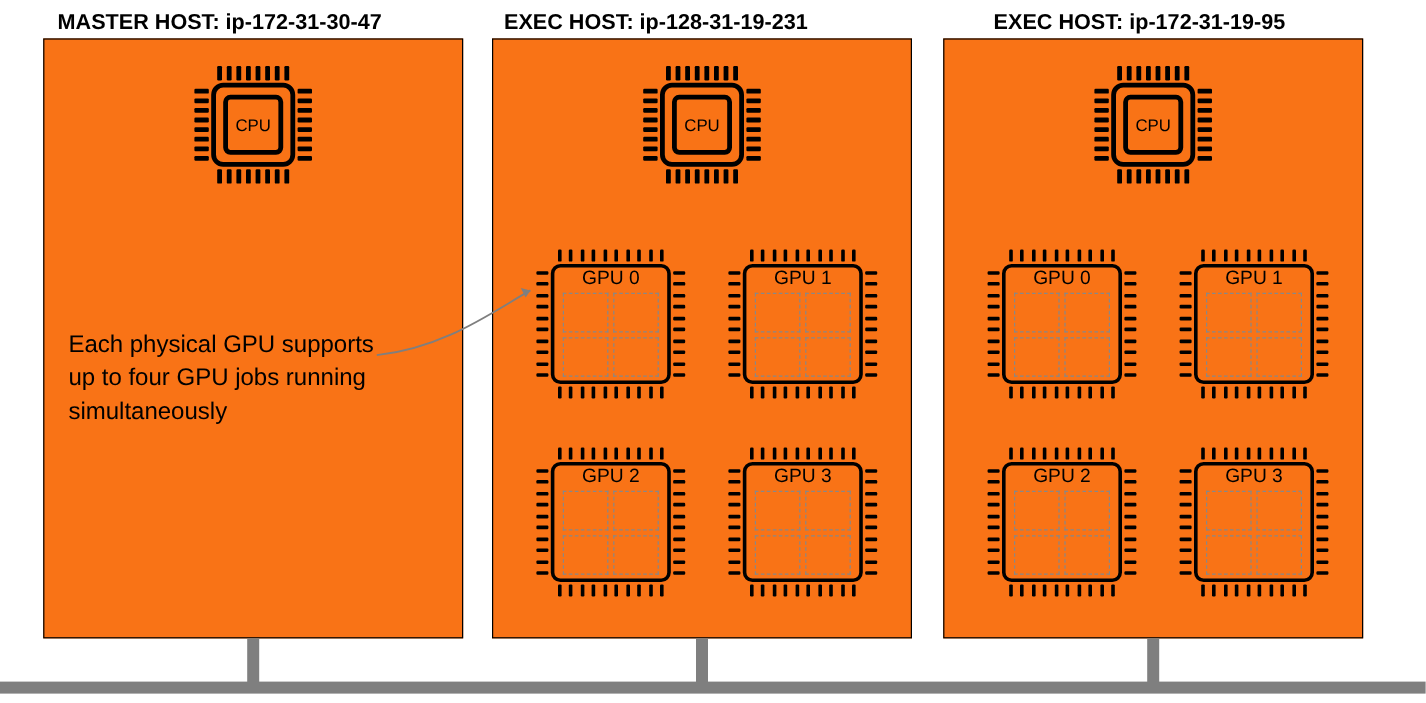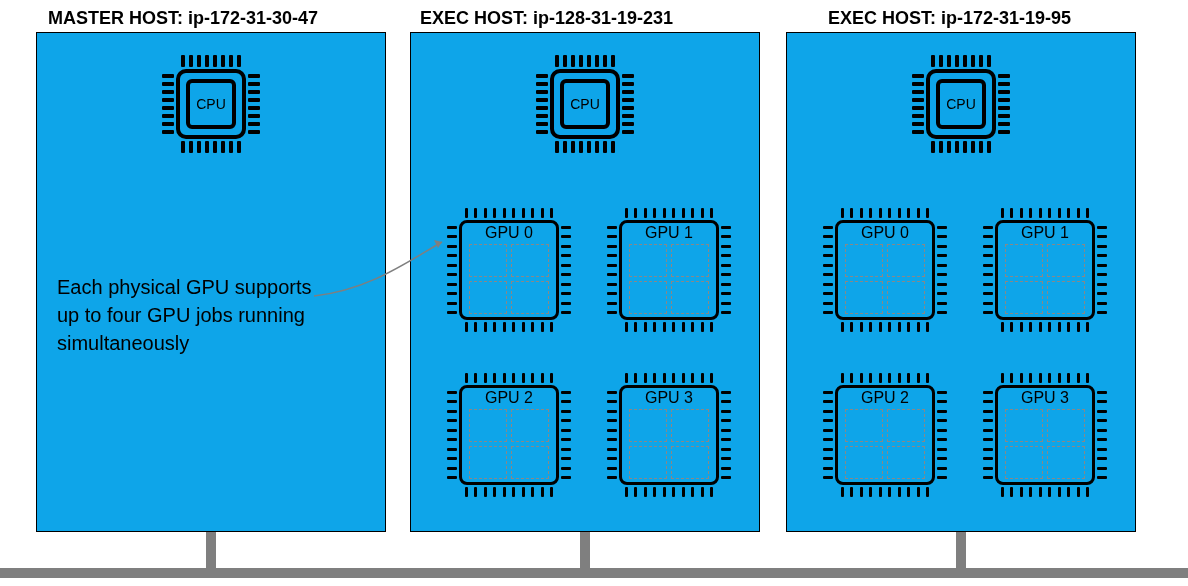--- a/index.html
+++ b/index.html
@@ -13,21 +13,21 @@
     overflow: hidden;
   }
   .diagram {
     position: relative;
     width: 1160px;
     height: 586px;
   }
   .host-box {
     position: absolute;
     border: 1px solid #000;
-    background: #0ea5e9;
+    background: #f97316;
     box-sizing: border-box;
   }
   .host-title {
     position: absolute;
     font-weight: bold;
     font-size: 18px;
     white-space: nowrap;
   }
   
   .cpu-chip {

